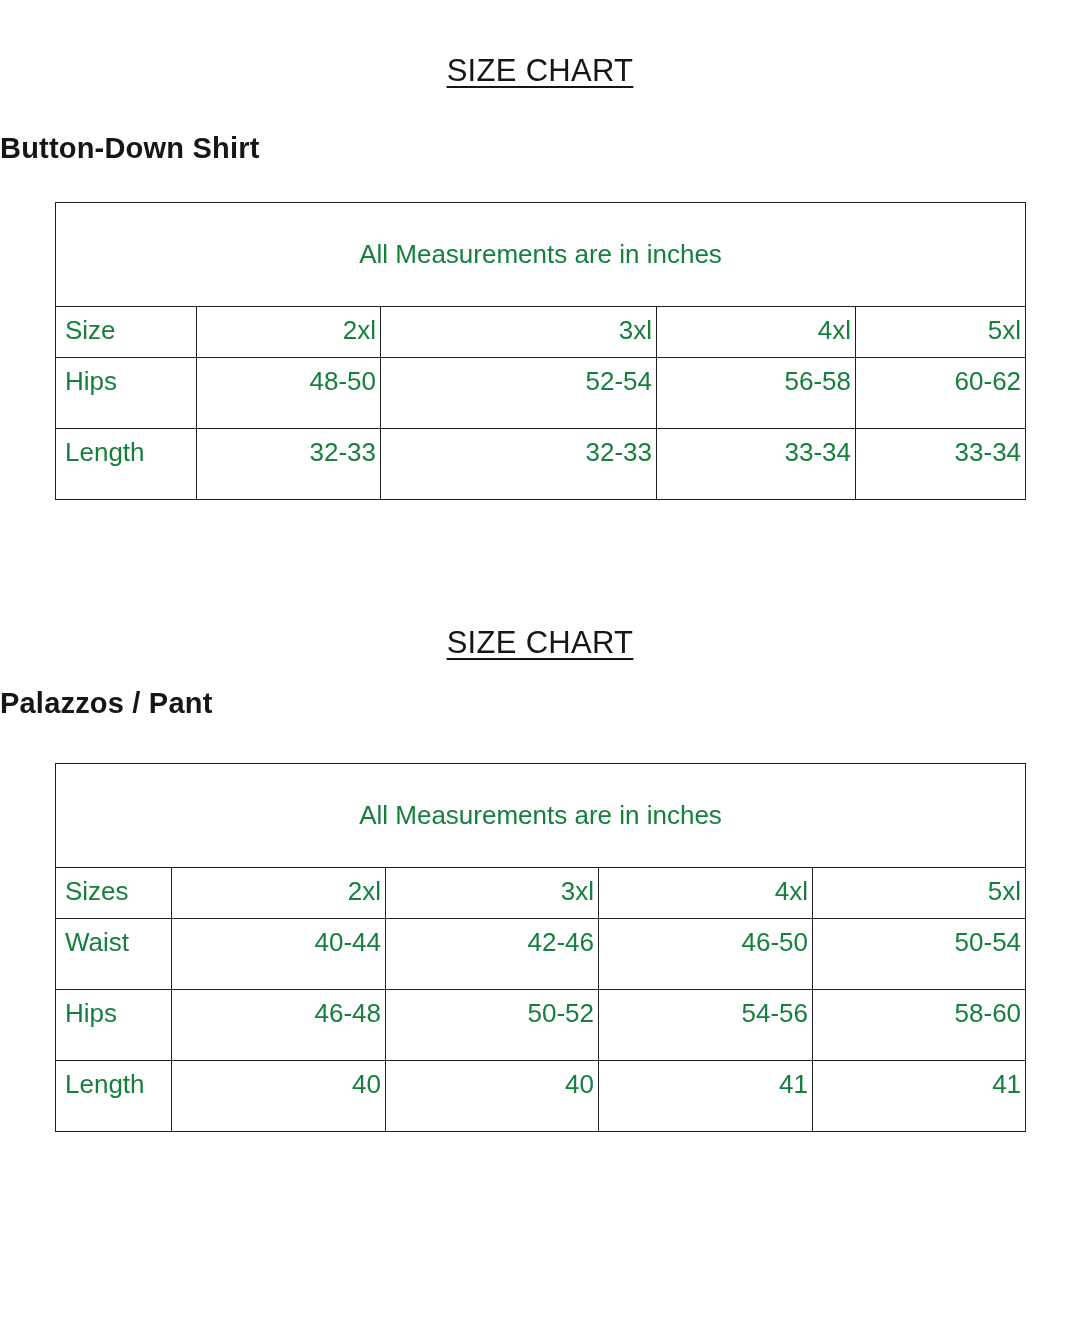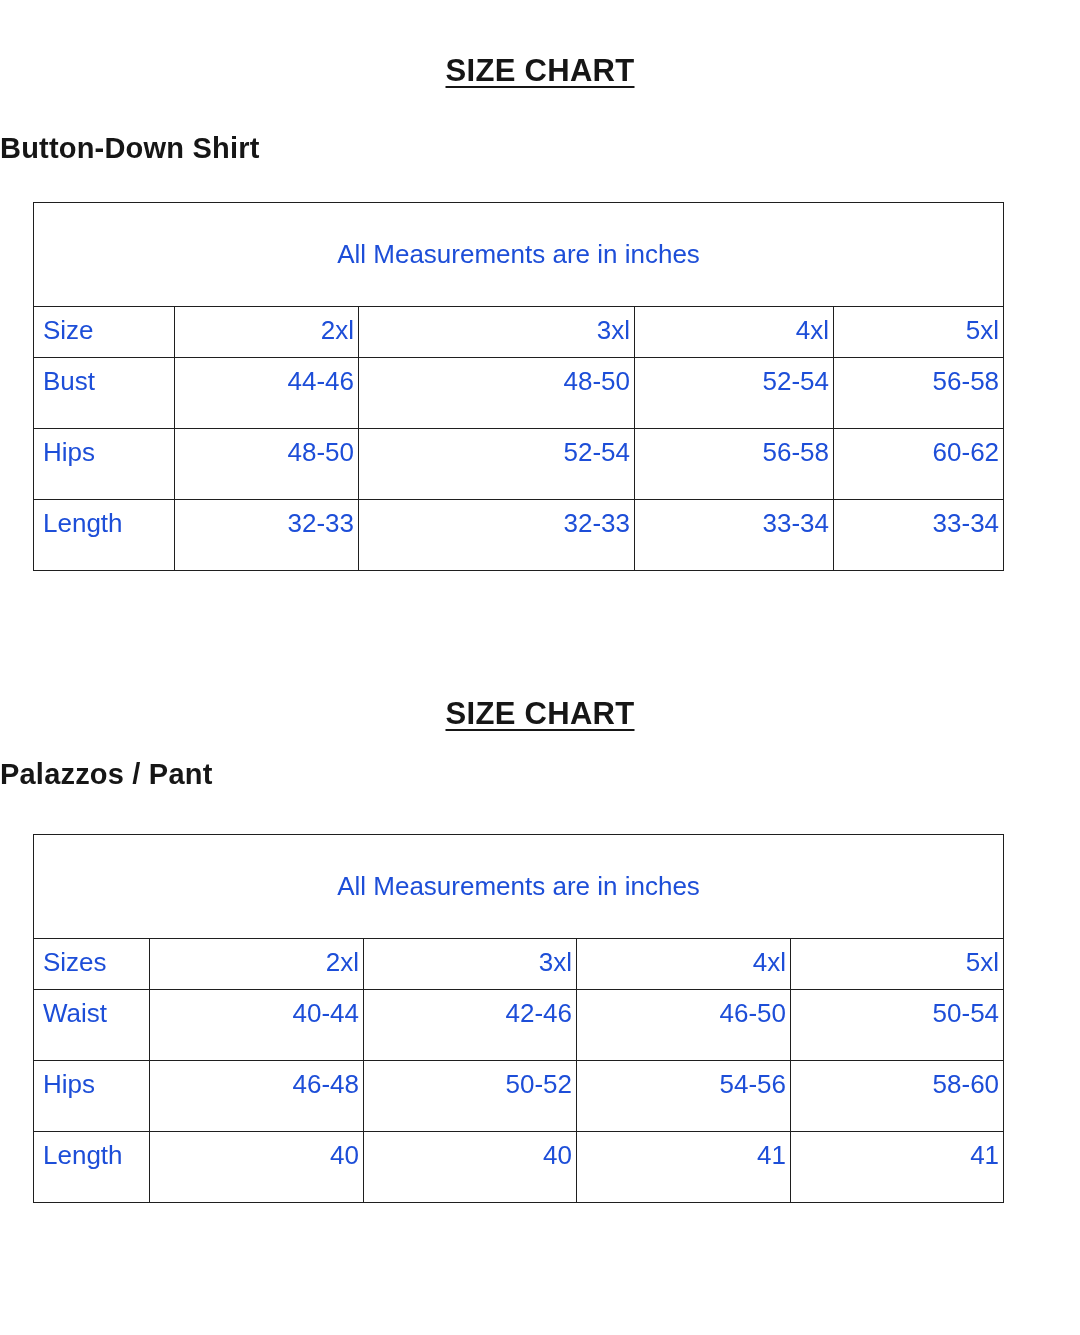--- a/index.html
+++ b/index.html
@@ -12,21 +12,21 @@
     font-family: "Liberation Sans", sans-serif;
     overflow: hidden;
   }
   .sheet { width: 1080px; height: 1335px; }
 
   .title {
     margin: 0;
     text-align: center;
     font-size: 31px;
     line-height: 38px;
-    font-weight: 700;
+    font-weight: 400;
     letter-spacing: 0.3px;
     text-decoration: underline;
     text-decoration-thickness: 2px;
     text-underline-offset: 5px;
   }
   .subtitle {
     margin: 0;
     font-size: 29px;
     line-height: 36px;
     font-weight: 700;
@@ -38,23 +38,23 @@
   .section-shirt .size-table { margin-top: 36px; }
 
   .section-pants .title    { padding-top: 124px; }
   .section-pants .subtitle { margin-top: 23px; }
   .section-pants .size-table { margin-top: 42px; }
 
   table.size-table {
     border-collapse: collapse;
     table-layout: fixed;
     width: 970px;
-    margin-left: 33px;
+    margin-left: 55px;
     font-size: 26px;
-    color: #1d4ed8;
+    color: #15803d;
   }
   .size-table td {
     border: 1px solid #1f1f1f;
     vertical-align: top;
     text-align: right;
     padding: 8px 4px 0 4px;
     overflow: hidden;
   }
   .size-table td.label-cell {
     text-align: left;
@@ -90,27 +90,20 @@
       <tbody>
         <tr class="caption-row">
           <td colspan="5">All Measurements are in inches</td>
         </tr>
         <tr class="header-row">
           <td class="label-cell">Size</td>
           <td>2xl</td>
           <td>3xl</td>
           <td>4xl</td>
           <td>5xl</td>
-        </tr>
-        <tr class="data-row">
-          <td class="label-cell">Bust</td>
-          <td>44-46</td>
-          <td>48-50</td>
-          <td>52-54</td>
-          <td>56-58</td>
         </tr>
         <tr class="data-row">
           <td class="label-cell">Hips</td>
           <td>48-50</td>
           <td>52-54</td>
           <td>56-58</td>
           <td>60-62</td>
         </tr>
         <tr class="data-row">
           <td class="label-cell">Length</td>

